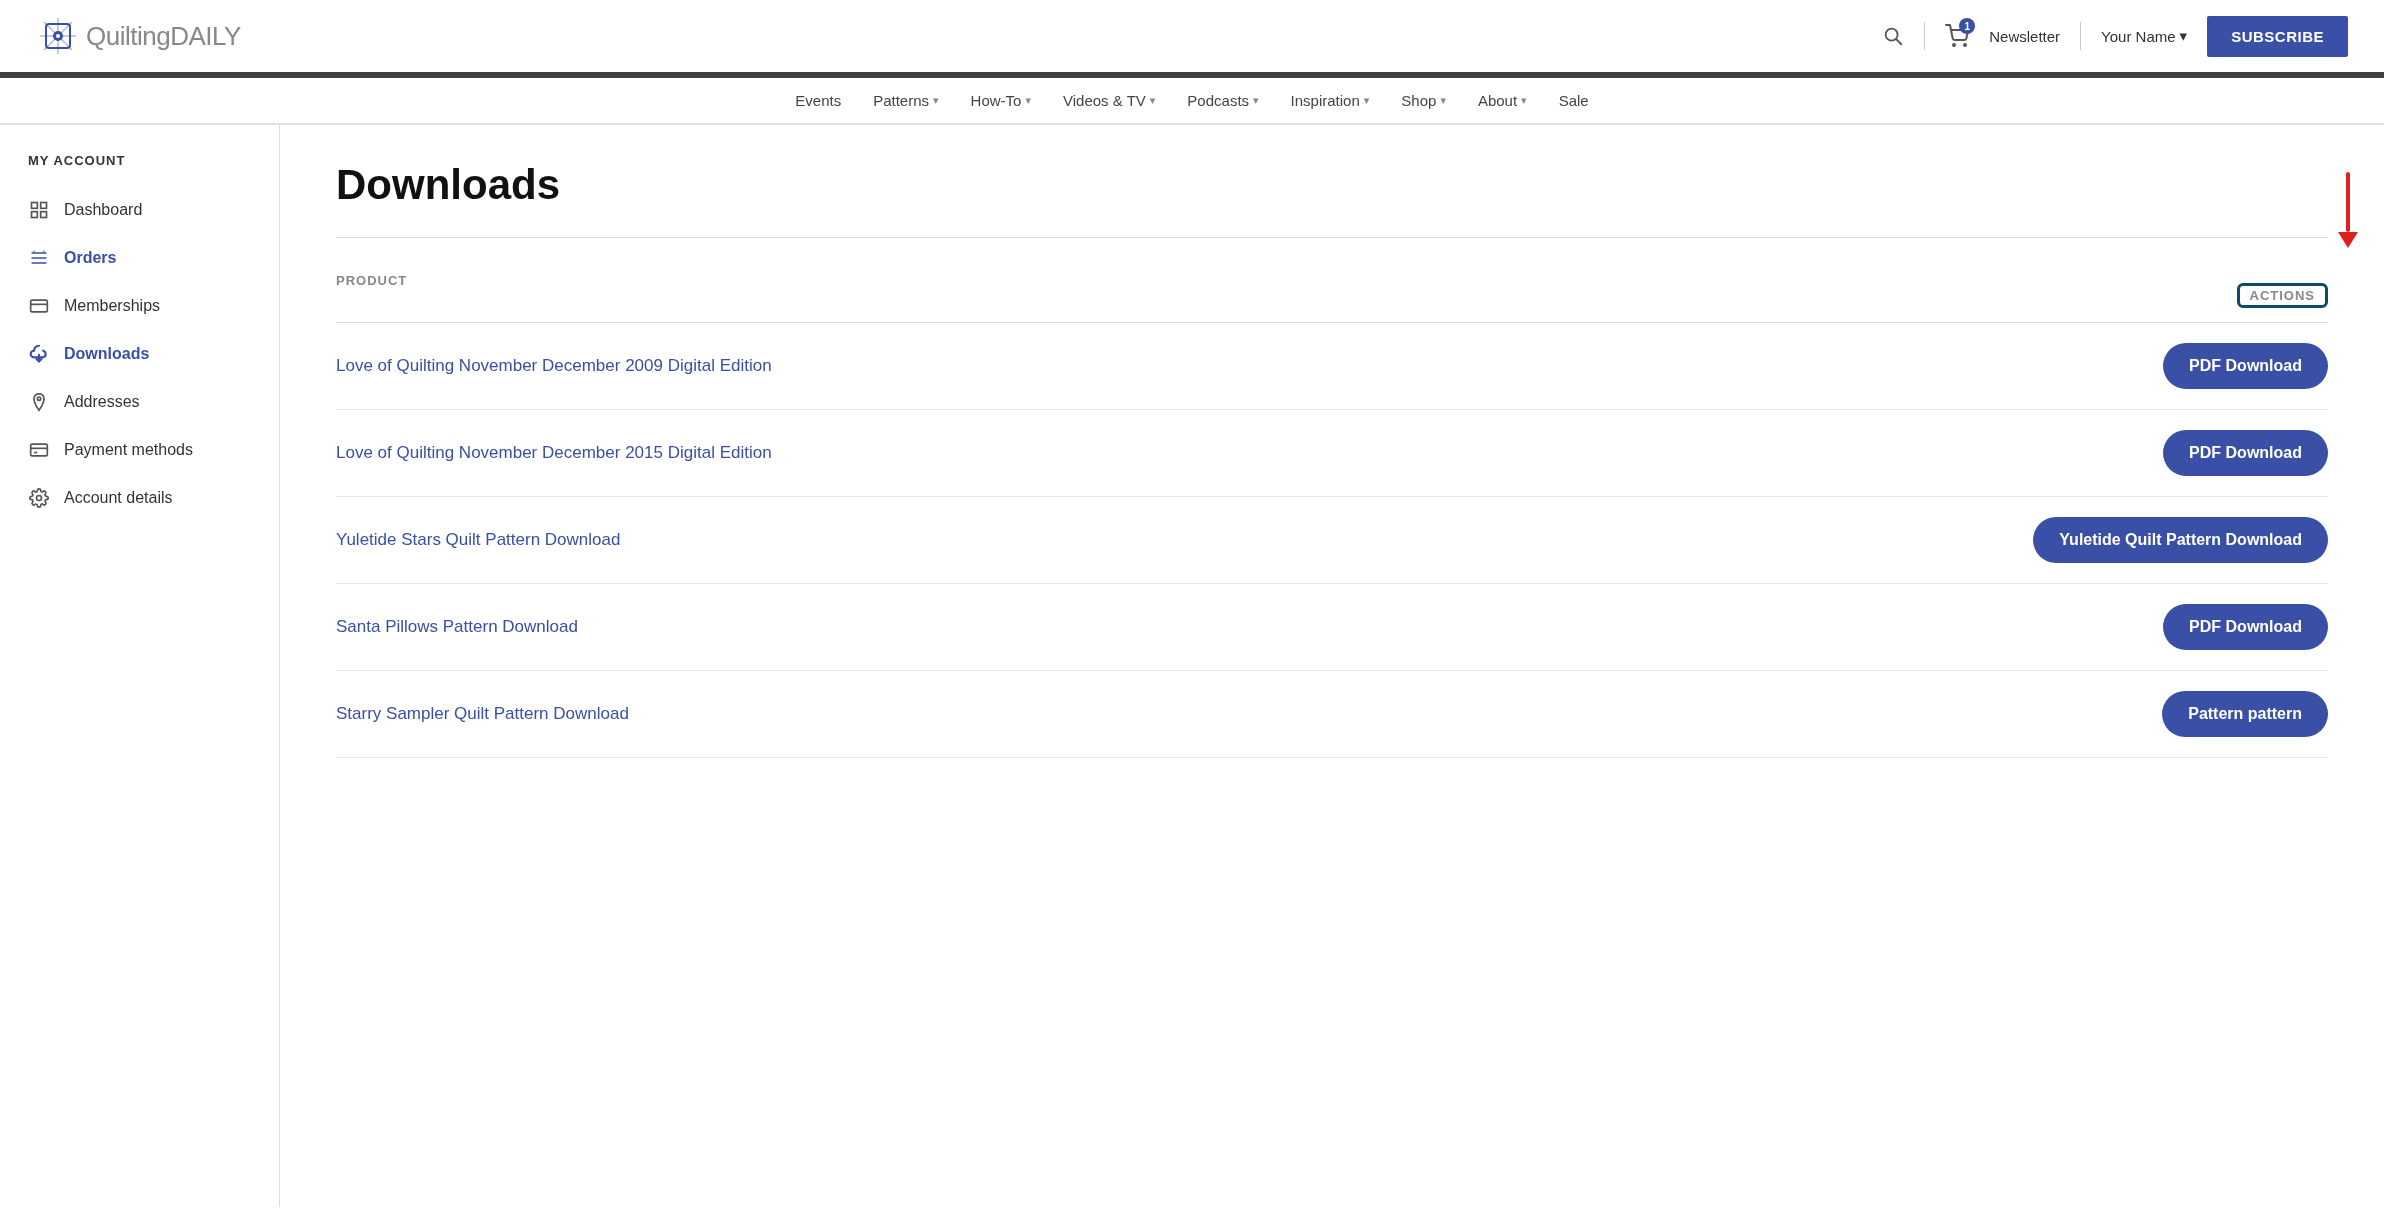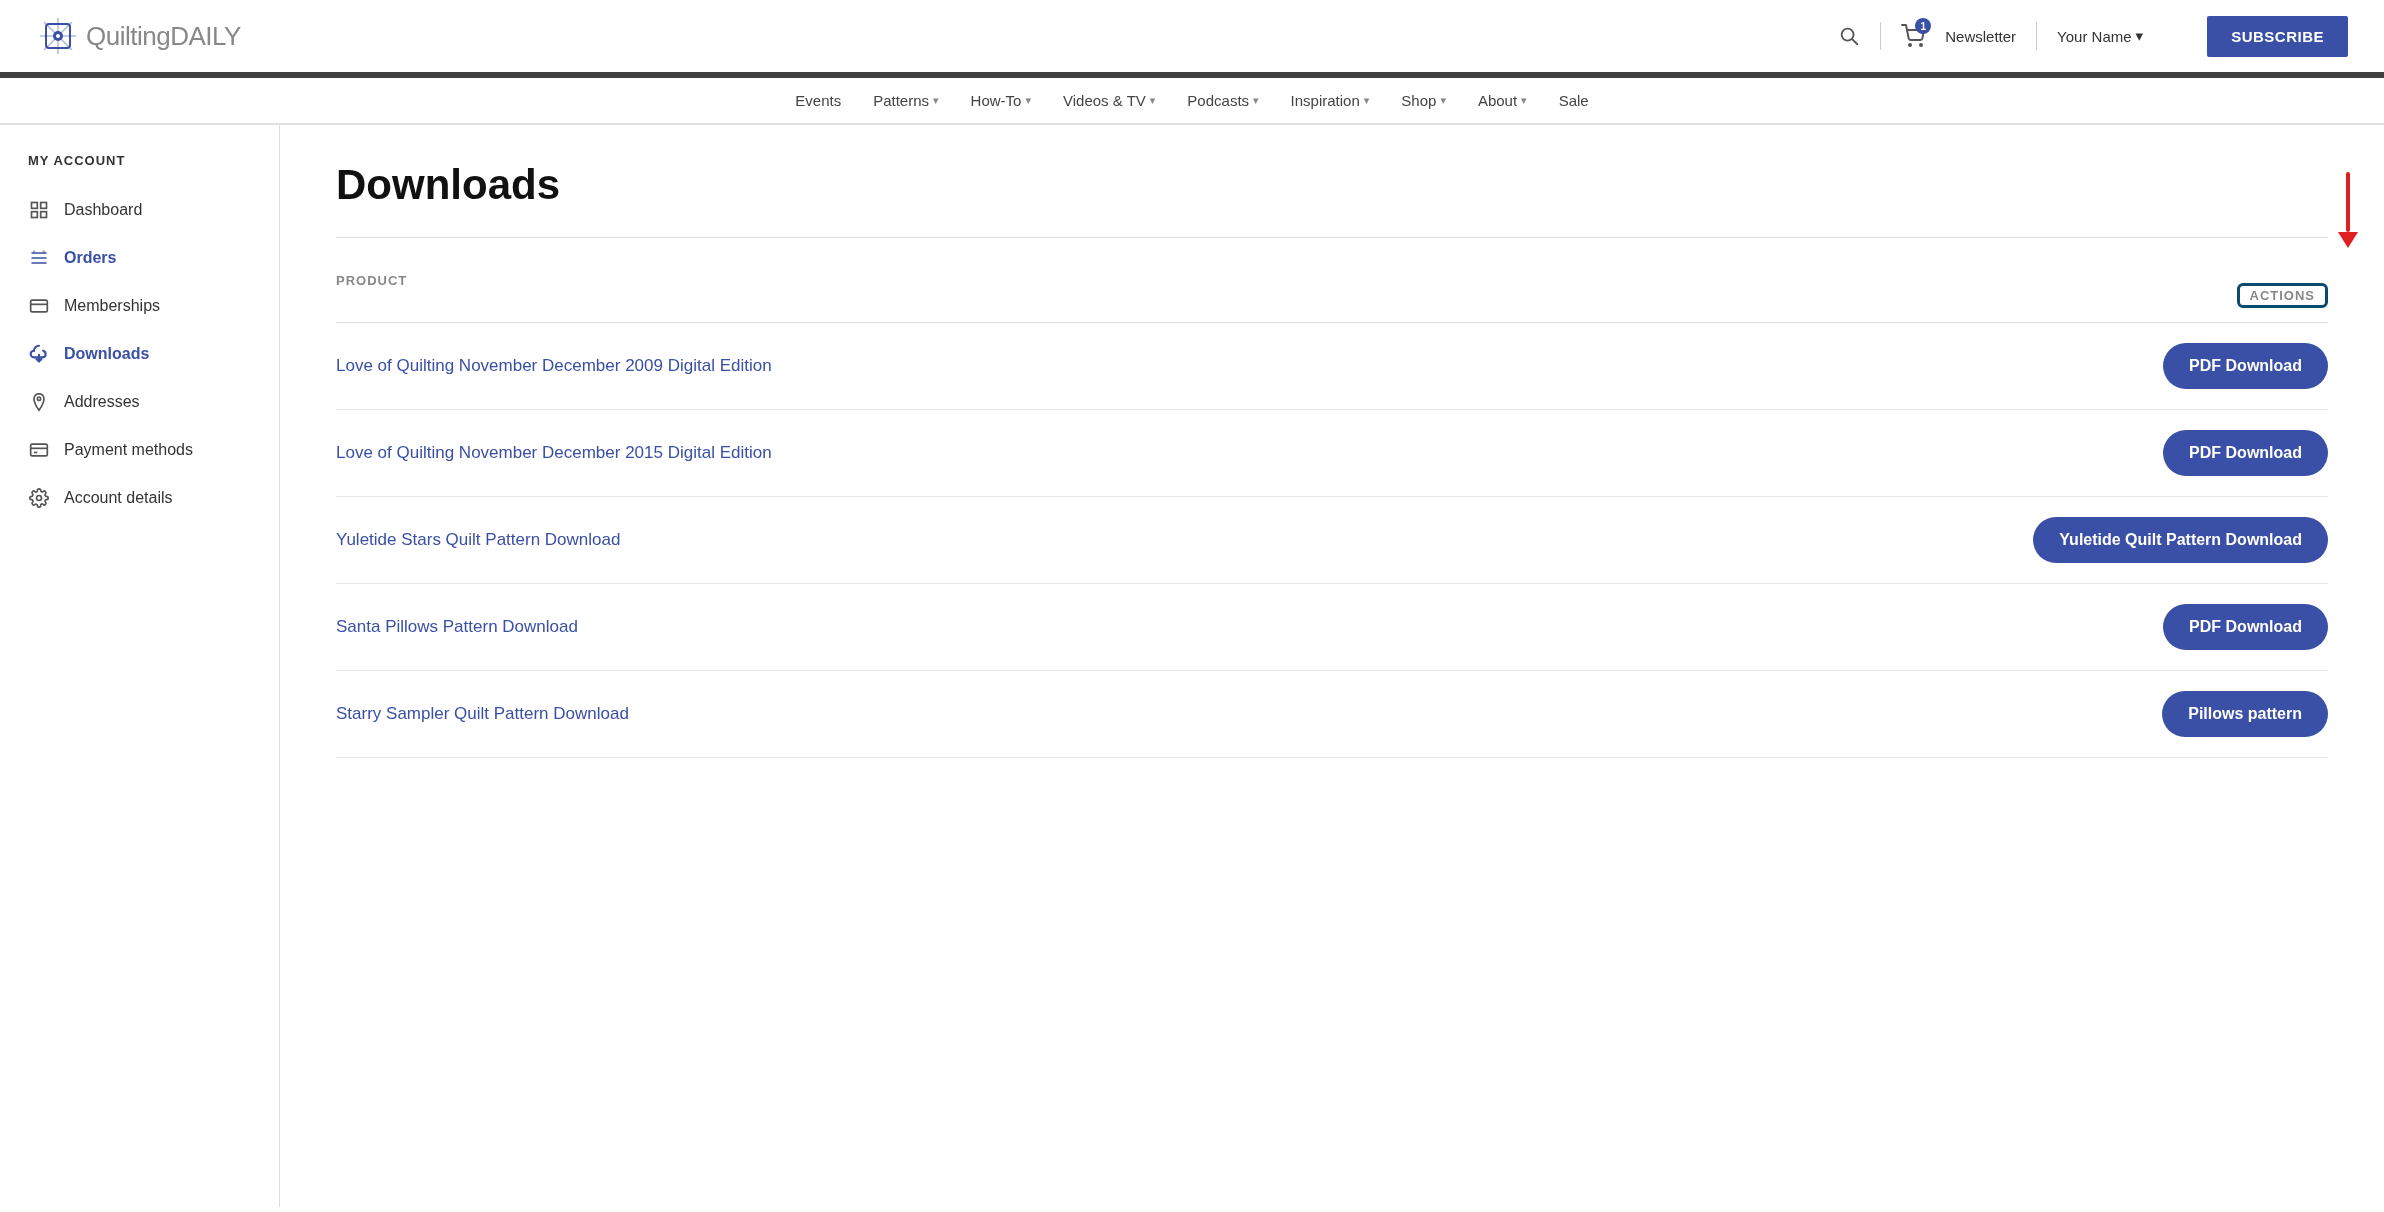--- a/index.html
+++ b/index.html
@@ -90,21 +90,20 @@
       background: #3a4fa6;
       color: #fff;
       border: none;
       padding: 12px 24px;
       font-size: 15px;
       font-weight: 700;
       letter-spacing: 0.5px;
       cursor: pointer;
       border-radius: 2px;
       text-transform: uppercase;
-      margin-left: 44px;
     }
 
     
     .nav-bar {
       display: flex;
       align-items: center;
       justify-content: center;
       gap: 32px;
       padding: 14px 40px;
       border-bottom: 2px solid #e0e0e0;
@@ -459,18 +458,18 @@
           <tr>
             <td><a class="product-link">Yuletide Stars Quilt Pattern Download</a></td>
             <td class="actions-cell"><button class="action-btn">Yuletide Quilt Pattern Download</button></td>
           </tr>
           <tr>
             <td><a class="product-link">Santa Pillows Pattern Download</a></td>
             <td class="actions-cell"><button class="action-btn">PDF Download</button></td>
           </tr>
           <tr>
             <td><a class="product-link">Starry Sampler Quilt Pattern Download</a></td>
-            <td class="actions-cell"><button class="action-btn">Pillows pattern</button></td>
+            <td class="actions-cell"><button class="action-btn">Pattern pattern</button></td>
           </tr>
         </tbody>
     </table>
   </main>
 </div>
 
 </body></html>

